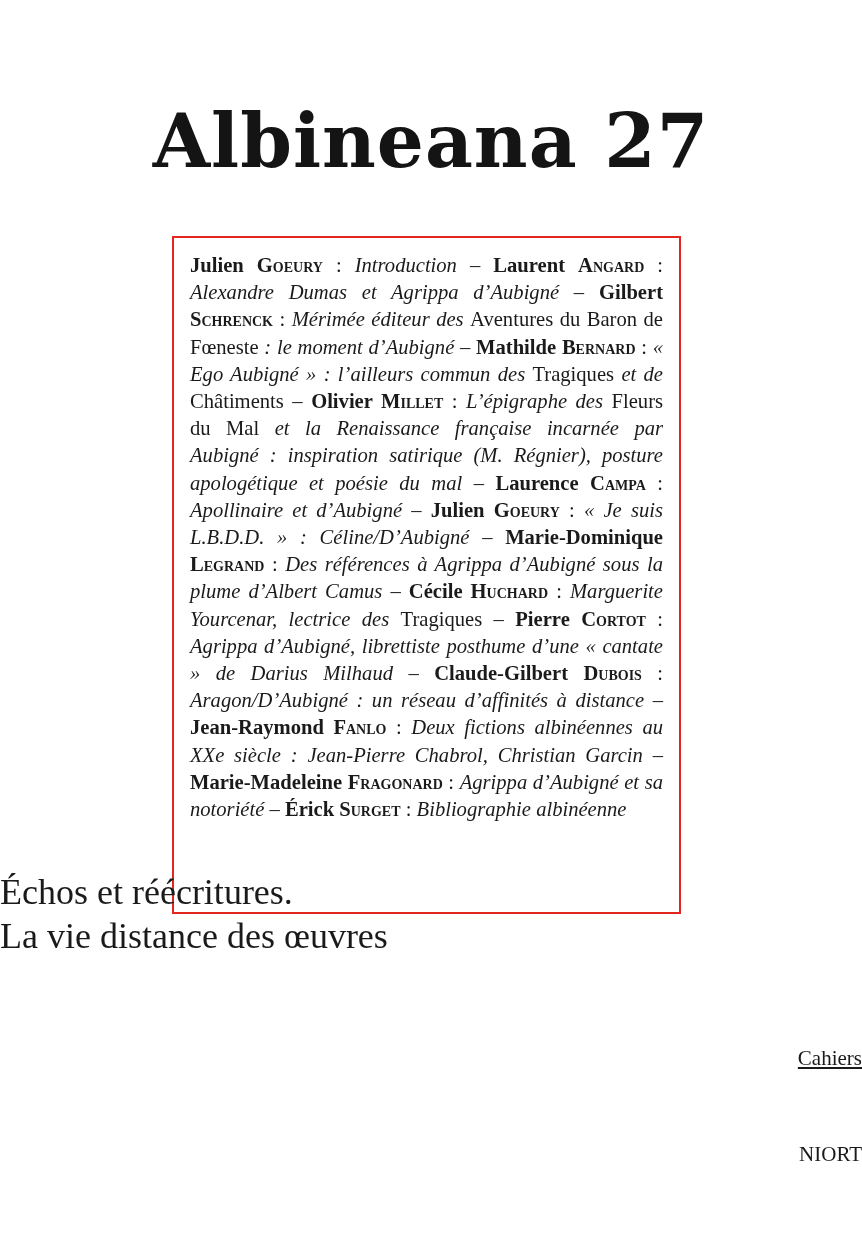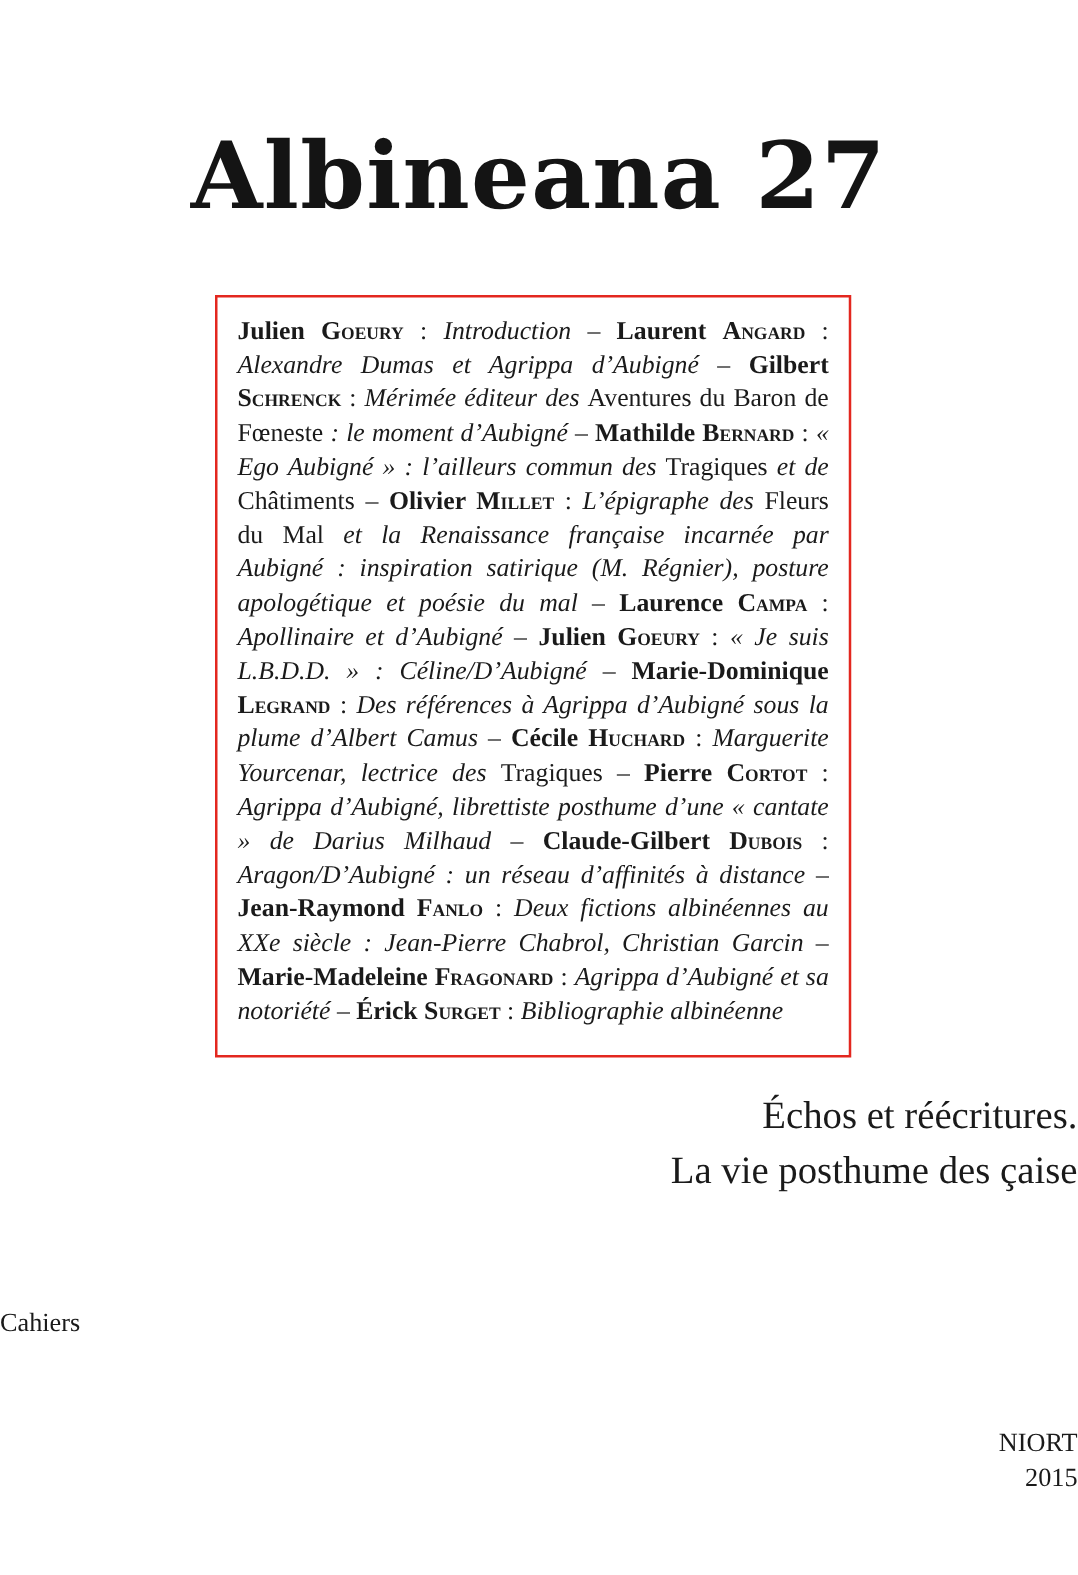--- a/index.html
+++ b/index.html
@@ -4,61 +4,60 @@
   <style>
     html, body { margin: 0; padding: 0; background: #ffffff; }
     body { width: 862px; height: 1260px; position: relative; overflow: hidden; color: #1a1a1a; font-family: "Liberation Serif", "DejaVu Serif", serif; }
     .title {
       position: absolute; left: 0; right: 0; top: 104px;
       text-align: center; font-family: "DejaVu Serif", serif;
       font-weight: bold; font-size: 74px; letter-spacing: 1px;
       line-height: 1; color: #141414;
     }
     .toc-box {
-      position: absolute; left: 172px; top: 236px; width: 509px; height: 610px;
+      position: absolute; left: 172px; top: 236px; width: 509px; height: 678px;
       border: 2.5px solid #e3271f; box-sizing: border-box;
     }
     .toc-text {
       position: absolute; left: 16px; right: 16px; top: 14px;
       font-size: 20.6px; line-height: 27.2px; text-align: justify; hyphens: manual;
       color: #1a1a1a;
     }
     .seg-author { font-weight: bold; }
     .seg-sc { font-weight: bold; font-variant: small-caps; }
     .seg-italic { font-style: italic; }
     .seg-roman { font-style: normal; }
     .subtitle {
-      position: absolute; left: 0; right: 0; top: 870px; text-align: right;
-      font-size: 31px; line-height: 44px; color: #1a1a1a;
+      position: absolute; left: 0; right: 0; top: 870px; text-align: left;
+      font-size: 36px; line-height: 44px; color: #1a1a1a;
     }
     .publisher {
-      position: absolute; left: 0; right: 0; top: 1044px; text-align: left;
-      font-size: 21px; line-height: 28px;
+      position: absolute; left: 0; right: 0; top: 1044px; text-align: right;
+      font-size: 21px; line-height: 28px; text-decoration: underline;
     }
     .place {
       position: absolute; left: 0; right: 0; top: 1140px; text-align: right;
       font-size: 21px; line-height: 28px;
     }
   </style>
 </head>
 <body>
 
 <div>
   <div class="title">Albineana 27</div>
 
   <div class="toc-box" style="border-color: rgb(227, 39, 31);">
     <div class="toc-text" id="toc"><span class="seg-author">Julien </span><span class="seg-sc">Goeury</span><span class="seg-roman"> : </span><span class="seg-italic">Introduction</span><span class="seg-roman"> – </span><span class="seg-author">Laurent </span><span class="seg-sc">Angard</span><span class="seg-roman"> : </span><span class="seg-italic">Alexandre Dumas et Agrippa d’Aubigné</span><span class="seg-roman"> – </span><span class="seg-author">Gilbert </span><span class="seg-sc">Schrenck</span><span class="seg-roman"> : </span><span class="seg-italic">Mérimée éditeur des </span><span class="seg-roman">Aventures du Baron de Fœneste</span><span class="seg-italic"> : le moment d’Aubigné</span><span class="seg-roman"> – </span><span class="seg-author">Mathilde </span><span class="seg-sc">Bernard</span><span class="seg-roman"> : </span><span class="seg-italic">« Ego Aubigné » : l’ailleurs commun des </span><span class="seg-roman">Tragiques</span><span class="seg-italic"> et de </span><span class="seg-roman">Châtiments</span><span class="seg-roman"> – </span><span class="seg-author">Olivier </span><span class="seg-sc">Millet</span><span class="seg-roman"> : </span><span class="seg-italic">L’épigraphe des </span><span class="seg-roman">Fleurs du Mal</span><span class="seg-italic"> et la Renaissance fran­çaise incarnée par Aubigné : inspiration satirique (M. Régnier), posture apologétique et poésie du mal</span><span class="seg-roman"> – </span><span class="seg-author">Laurence </span><span class="seg-sc">Campa</span><span class="seg-roman"> : </span><span class="seg-italic">Apollinaire et d’Aubigné</span><span class="seg-roman"> – </span><span class="seg-author">Julien </span><span class="seg-sc">Goeury</span><span class="seg-roman"> : </span><span class="seg-italic">« Je suis L.B.D.D. » : Céline/D’Aubigné</span><span class="seg-roman"> – </span><span class="seg-author">Marie-Dominique </span><span class="seg-sc">Legrand</span><span class="seg-roman"> : </span><span class="seg-italic">Des références à Agrippa d’Aubigné sous la plume d’Albert Camus</span><span class="seg-roman"> – </span><span class="seg-author">Cécile </span><span class="seg-sc">Huchard</span><span class="seg-roman"> : </span><span class="seg-italic">Marguerite Yourcenar, lectrice des </span><span class="seg-roman">Tragiques</span><span class="seg-roman"> – </span><span class="seg-author">Pierre </span><span class="seg-sc">Cortot</span><span class="seg-roman"> : </span><span class="seg-italic">Agrippa d’Aubigné, li­brettiste posthume d’une « cantate » de Darius Milhaud</span><span class="seg-roman"> – </span><span class="seg-author">Claude-Gilbert </span><span class="seg-sc">Dubois</span><span class="seg-roman"> : </span><span class="seg-italic">Aragon/D’Aubigné : un réseau d’affinités à distance</span><span class="seg-roman"> – </span><span class="seg-author">Jean-Raymond </span><span class="seg-sc">Fanlo</span><span class="seg-roman"> : </span><span class="seg-italic">Deux fictions albinéennes au XXe siècle : Jean-Pierre Chabrol, Christian Garcin</span><span class="seg-roman"> – </span><span class="seg-author">Marie-Madeleine </span><span class="seg-sc">Fragonard</span><span class="seg-roman"> : </span><span class="seg-italic">Agrippa d’Aubigné et sa notoriété</span><span class="seg-roman"> – </span><span class="seg-author">Érick </span><span class="seg-sc">Surget</span><span class="seg-roman"> : </span><span class="seg-italic">Bibliographie albinéenne</span></div>
   </div>
 
   <div class="subtitle">
     <div>Échos et réécritures.</div>
-    <div>La vie posthume des çaise</div>
+    <div>La vie distance des œuvres</div>
   </div>
 
   <div class="publisher">
     <div>Cahiers</div>
   </div>
 
   <div class="place">
     <div>NIORT</div>
-    <div>2015</div>
   </div>
 </div>
 
 </body></html>

